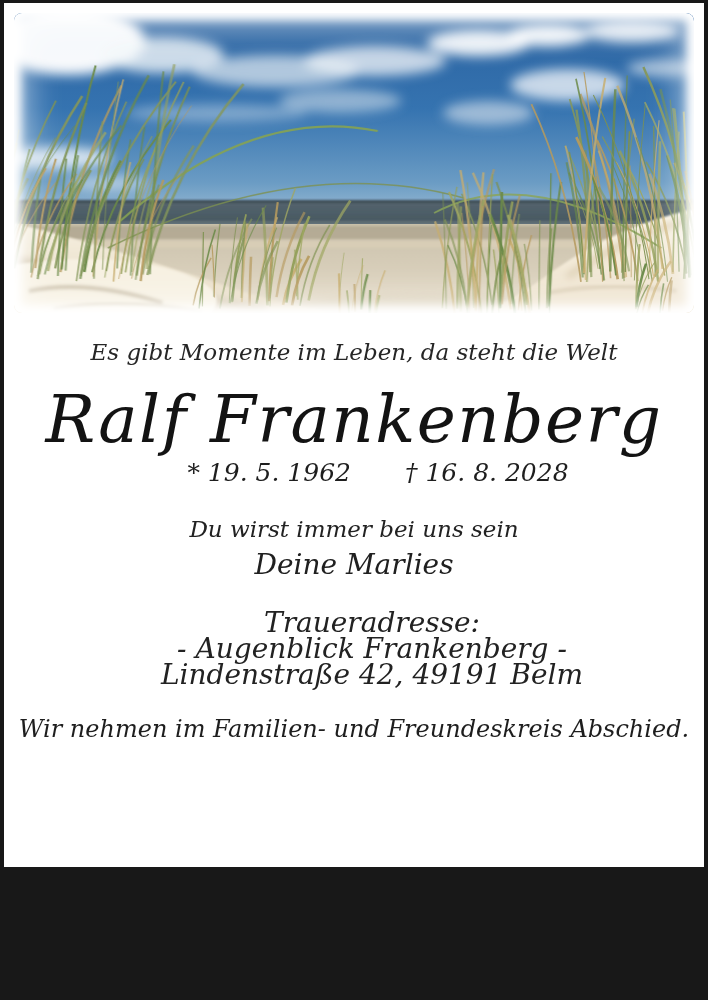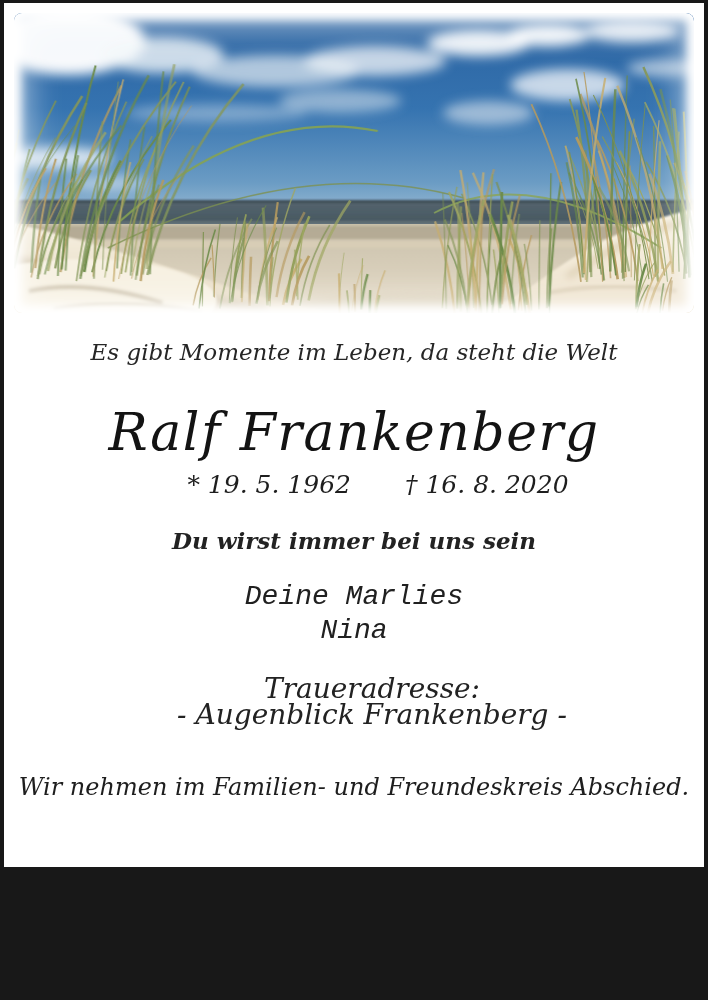--- a/index.html
+++ b/index.html
@@ -30,26 +30,26 @@
   }
   .photo-wrap svg { display: block; width: 100%; height: 100%; }
   .photo-feather {
     position: absolute; inset: 0;
     border-radius: 8px;
     box-shadow: inset 0 0 10px 7px #ffffff, inset 0 0 34px 12px rgba(255,255,255,0.60);
     pointer-events: none;
   }
   
   .poem       { margin-top: 25px; font-size: 23px; line-height: 28px; color: #262626; }
-  .name       { margin-top: 30px; font-size: 52px; line-height: 72px; letter-spacing: 1.5px; color: #131313; white-space: nowrap; }
+  .name       { margin-top: 18px; font-size: 66px; line-height: 72px; letter-spacing: 1.5px; color: #131313; white-space: nowrap; }
   .dates      { margin-top: 2px; font-size: 25px; line-height: 30px; display: flex; justify-content: center; gap: 54px; color: #1e1e1e; padding-left: 48px; }
-  .dedication { margin-top: 26px; font-size: 23px; line-height: 30px; font-weight: bold; }
-  .mourners   { margin-top: 24px; font-size: 28px; line-height: 34px; color: #202020; font-family: Liberation Mono, monospace; }
+  .dedication { margin-top: 26px; font-size: 23px; line-height: 30px; }
+  .mourners   { margin-top: 4px; font-size: 28px; line-height: 34px; color: #202020; }
   .address    { margin-top: 28px; font-size: 28px; line-height: 26px; padding-left: 36px; }
-  .farewell   { margin-top: 44px; font-size: 24px; line-height: 30px; color: #1e1e1e; }
+  .farewell   { margin-top: 26px; font-size: 24px; line-height: 30px; color: #1e1e1e; }
 </style>
 </head>
 <body>
 
 <div class="card">
 
   <div class="photo-wrap">
     <svg viewBox="0 0 688 300" preserveAspectRatio="none">
       <defs>
         <linearGradient id="skyGrad" x1="0" y1="0" x2="0" y2="1">
@@ -329,30 +329,30 @@
     <div class="photo-feather"></div>
   </div>
 
   <div class="poem">
     <div>Es gibt Momente im Leben, da steht die Welt</div>
   </div>
 
   <div class="name">Ralf Frankenberg</div>
   <div class="dates">
     <span>* 19. 5. 1962</span>
-    <span>† 16. 8. 2020</span>
+    <span>† 16. 8. 2028</span>
   </div>
 
   <div class="dedication">Du wirst immer bei uns sein</div>
 
   <div class="mourners">
     <div>Deine Marlies</div>
-    <div>Nina</div>
   </div>
 
   <div class="address">
     <div>Traueradresse:</div>
     <div>- Augenblick Frankenberg -</div>
+    <div>Lindenstraße 42, 49191 Belm</div>
   </div>
 
   <div class="farewell">Wir nehmen im Familien- und Freundeskreis Abschied.</div>
 
 </div>
 
 </body></html>

